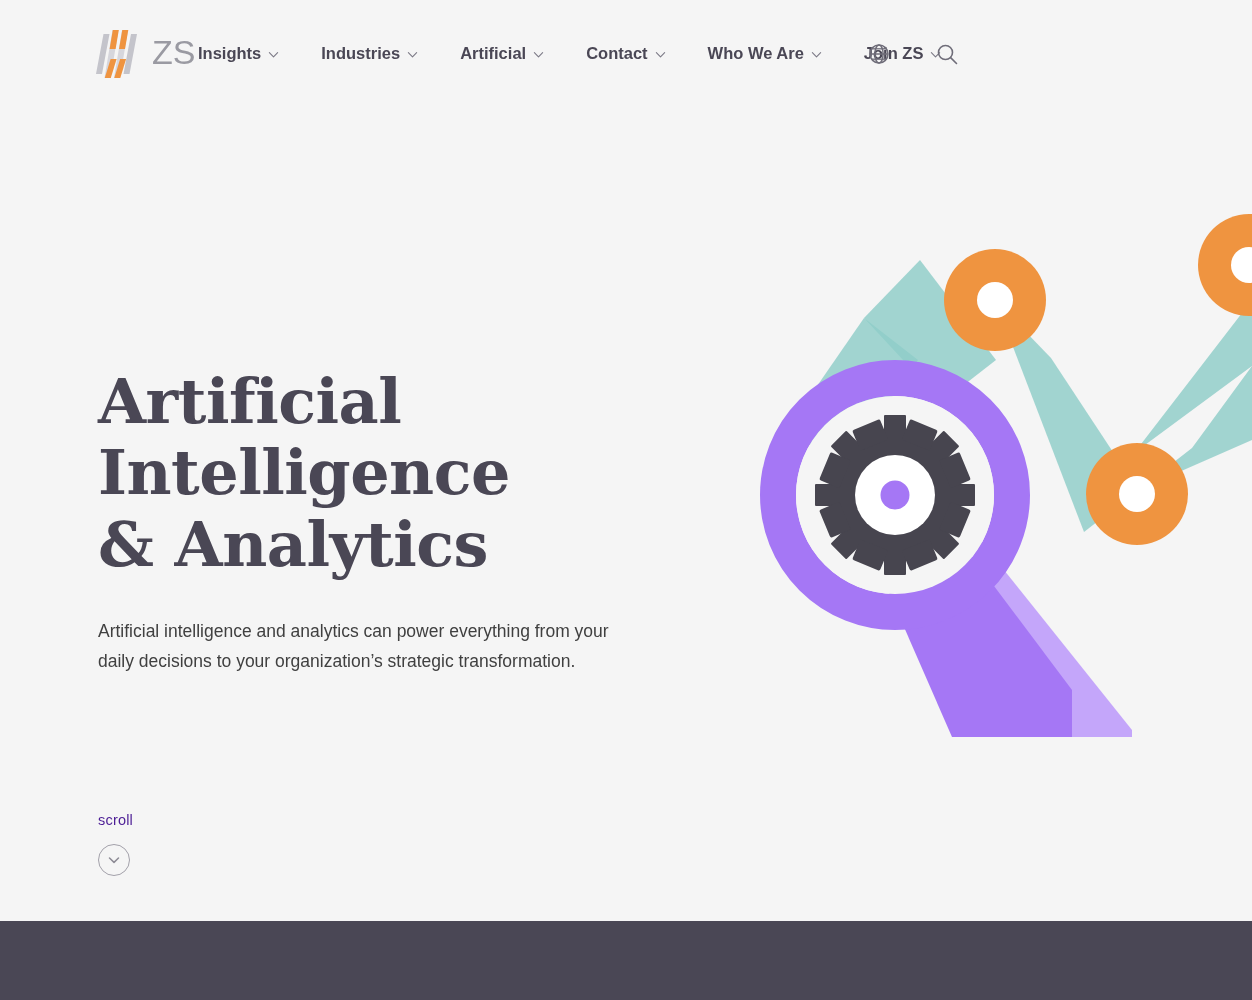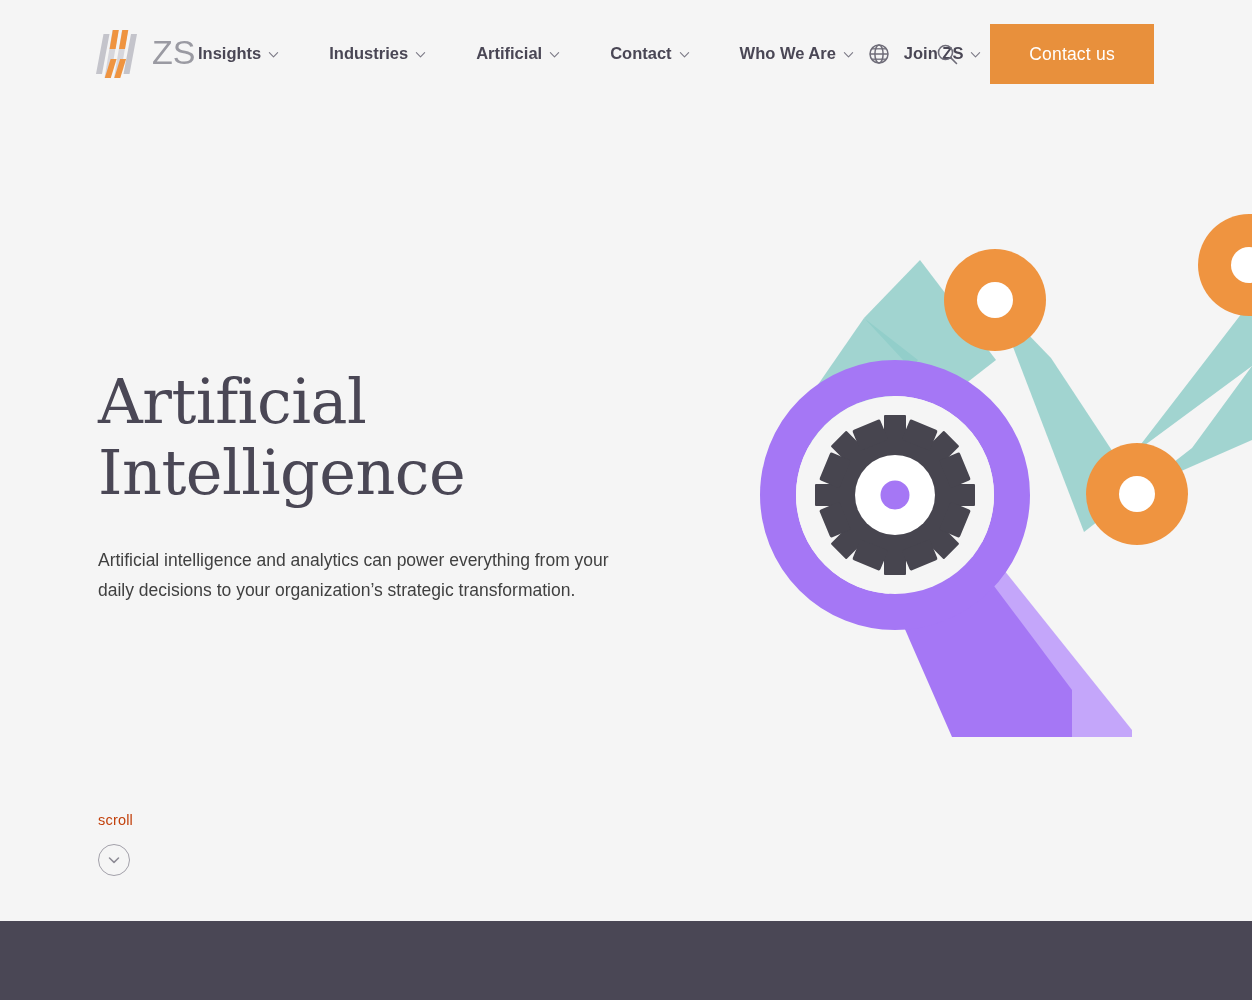--- a/index.html
+++ b/index.html
@@ -51,21 +51,21 @@
     margin-left: 14px;
     padding-bottom: 4px;
   }
 
   .nav {
     position: absolute;
     left: 198px;
     top: 40px;
     display: flex;
     align-items: center;
-    gap: 12px;
+    gap: 4px;
   }
   .nav-item {
     display: flex;
     align-items: center;
     gap: 7px;
     font-size: 16.5px;
     font-weight: 600;
     color: #4a4755;
     cursor: pointer;
     padding: 4px 0;
@@ -131,21 +131,21 @@
     left: 98px;
     top: 366px;
     width: 560px;
     z-index: 10;
   }
 
   .hero-title {
     font-family: "DejaVu Serif", "Liberation Serif", serif;
     font-size: 62px;
     line-height: 1.15;
-    font-weight: 400;
+    font-weight: 700;
     color: #4a4755;
     letter-spacing: -0.5px;
     margin: 0;
   }
 
   .hero-sub {
     margin-top: 36px;
     font-family: "Liberation Sans", sans-serif;
     font-size: 17.5px;
     line-height: 30px;
@@ -158,21 +158,21 @@
   .scroll-cue {
     position: absolute;
     left: 98px;
     top: 812px;
     z-index: 12;
     cursor: pointer;
     width: 60px;
   }
   .scroll-label {
     font-size: 14.5px;
-    color: #c2410c;
+    color: #4c1d95;
     letter-spacing: 0.2px;
     display: block;
     margin-bottom: 16px;
   }
   .scroll-circle {
     width: 32px; height: 32px;
     border: 1.4px solid #a3a1aa;
     border-radius: 50%;
     display: flex;
     align-items: center;
@@ -285,21 +285,20 @@
 
   <button class="icon-btn search-btn" aria-label="Search">
     <span>
       <svg width="25" height="25" viewBox="0 0 25 25" aria-hidden="true">
         <circle cx="10.5" cy="10.5" r="7" fill="none" stroke="#6f6d79" stroke-width="1.6"></circle>
         <line x1="15.6" y1="15.6" x2="21.5" y2="21.5" stroke="#6f6d79" stroke-width="1.6" stroke-linecap="round"></line>
       </svg>
     </span>
   </button>
 
-  <button class="contact-btn">Contact us</button>
 
 </header>
 
 <div class="hero-graphic">
   <svg width="506" height="560" viewBox="0 0 506 560" xmlns="http://www.w3.org/2000/svg" aria-hidden="true">
 
     <g opacity="1">
       <g fill="#8fcdc8" fill-opacity="0.82">
 
         <polygon points="118,128 174,70 250,170 196,212"></polygon>
@@ -364,20 +363,21 @@
         <circle cx="503" cy="75" r="18" fill="#ffffff"></circle>
       </g>
     </g>
 
   </svg>
 </div>
 
 <section class="hero-copy">
   <h1 class="hero-title">
     <span>Artificial Intelligence</span><br>
+    <span>&amp; Analytics</span>
   </h1>
   <p class="hero-sub">Artificial intelligence and analytics can power everything from your daily decisions to your organization’s strategic transformation.</p>
 </section>
 
 <div class="scroll-cue">
   <span class="scroll-label">scroll</span>
   <span class="scroll-circle">
     <svg width="16" height="16" viewBox="0 0 16 16" aria-hidden="true">
       <path d="M3.5 6 L8 10.4 L12.5 6" fill="none" stroke="#8d8b95" stroke-width="1.5" stroke-linecap="round" stroke-linejoin="round"></path>
     </svg>

